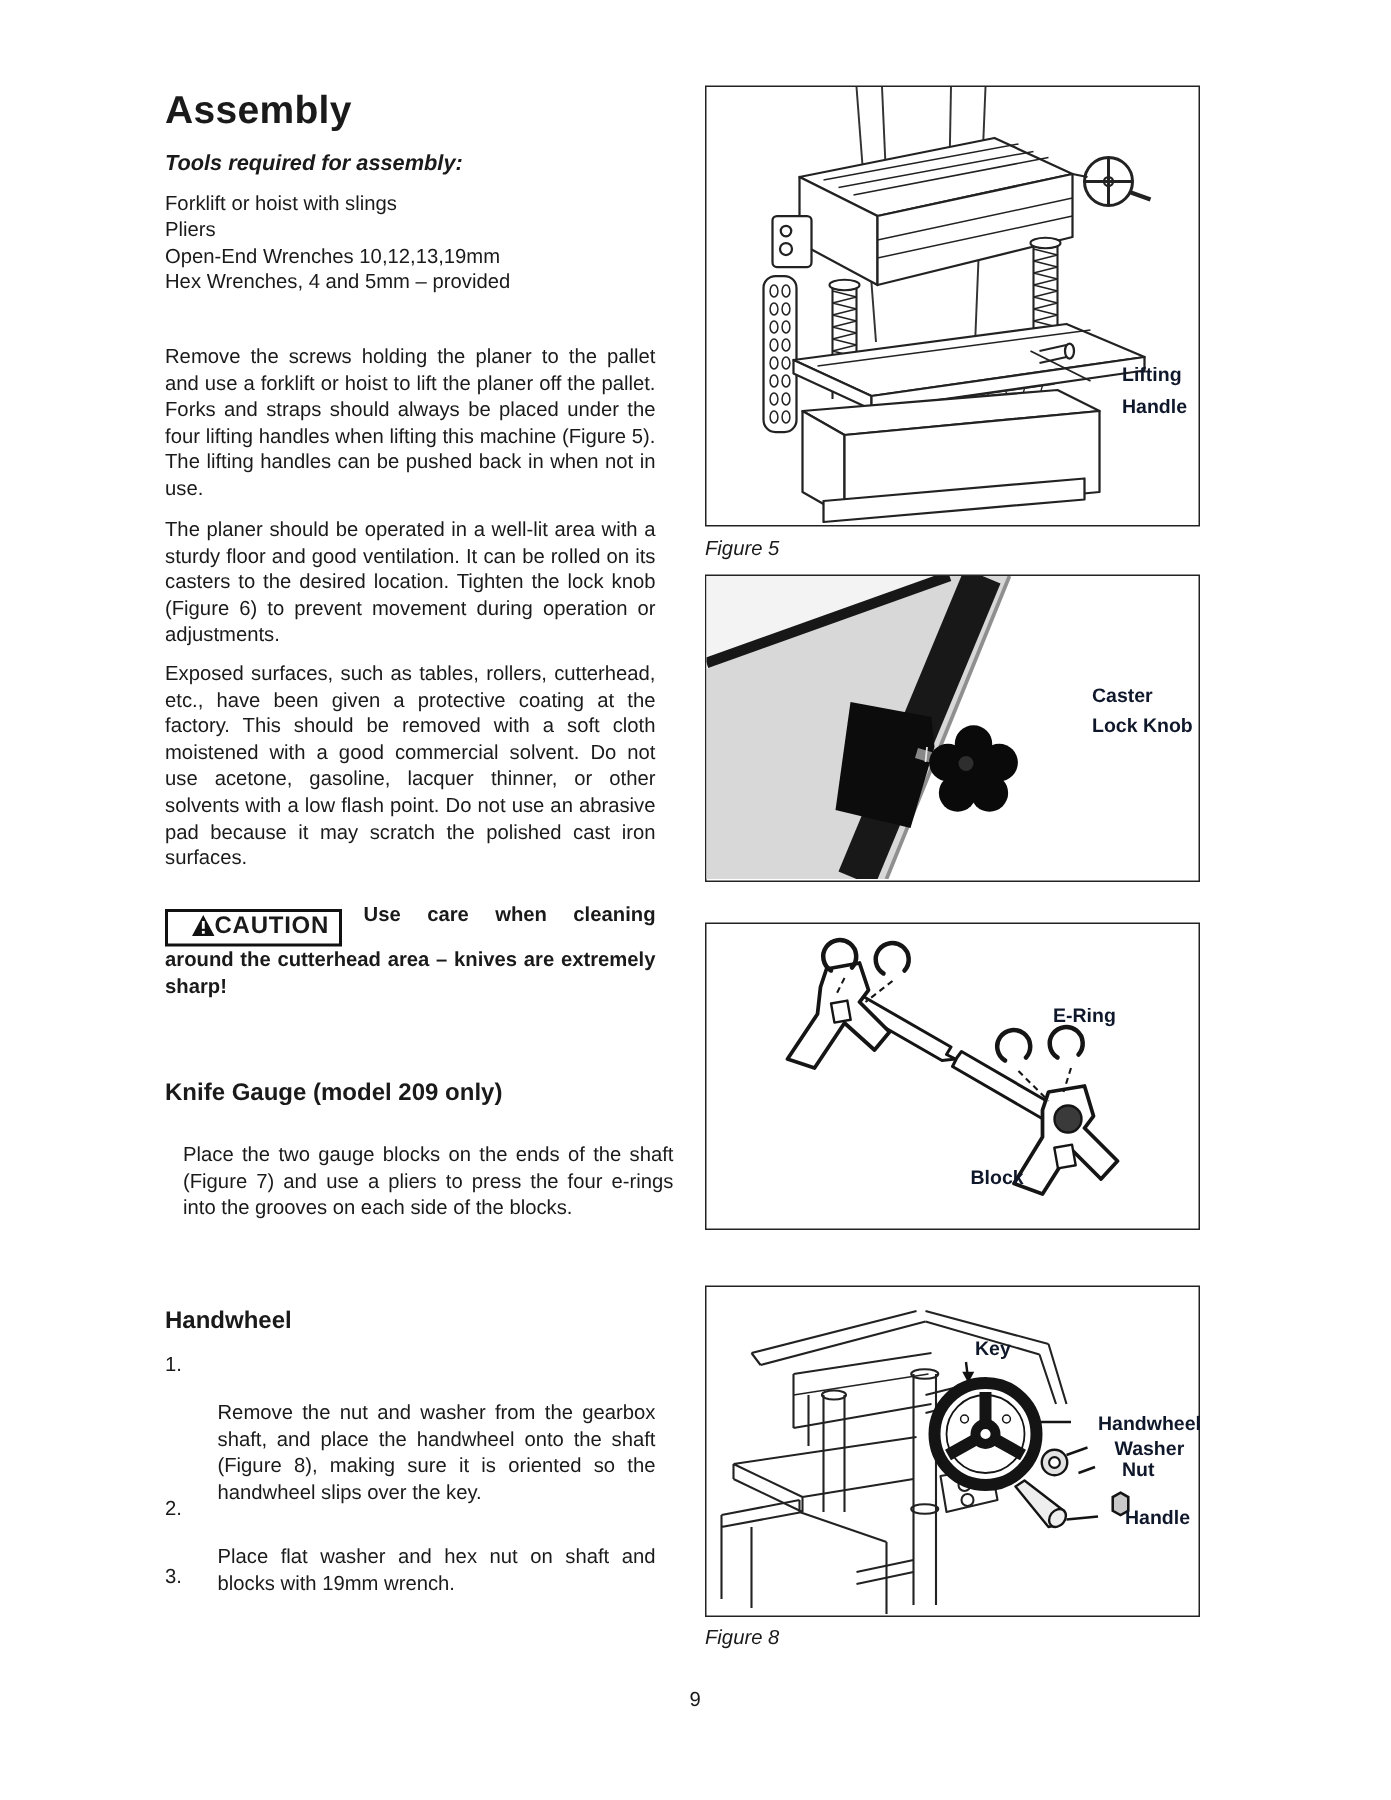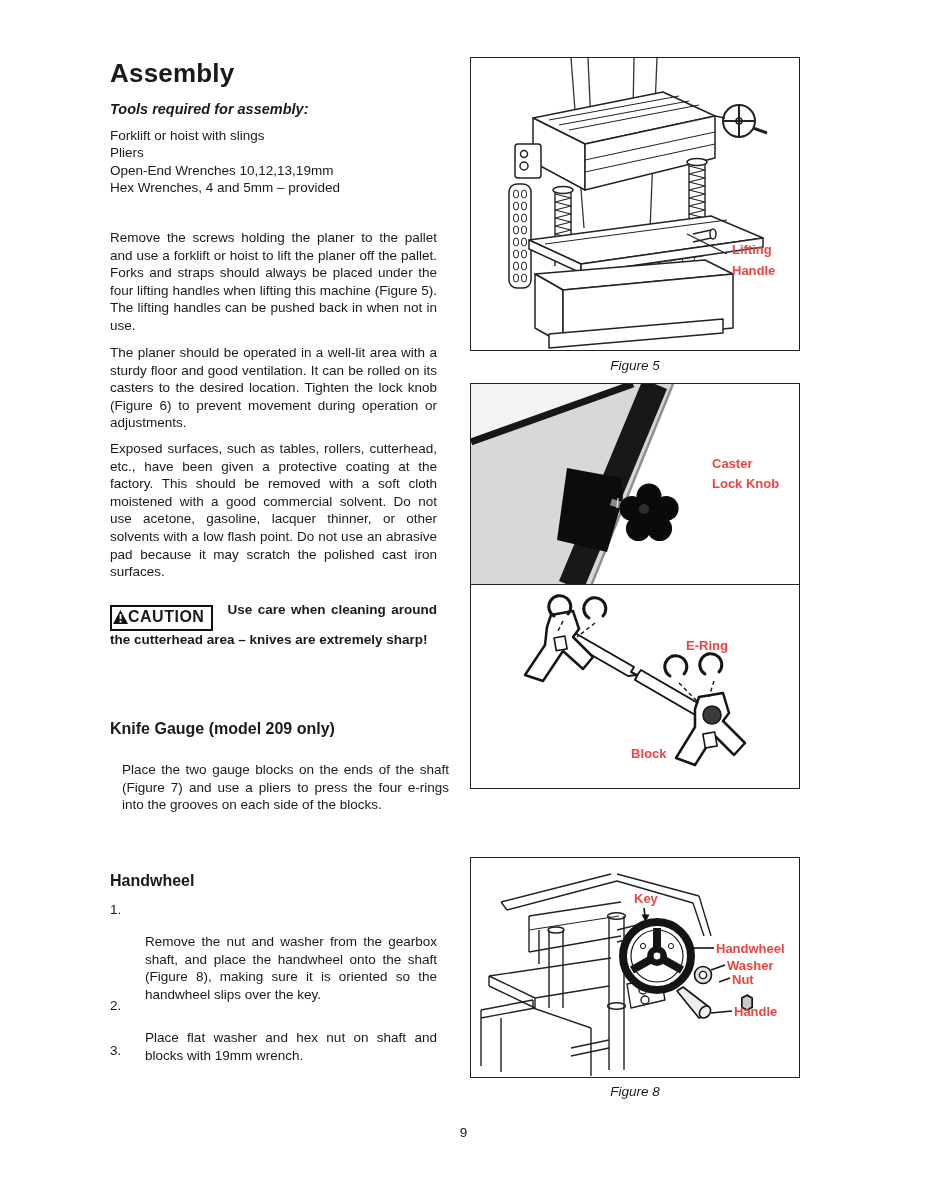--- a/index.html
+++ b/index.html
@@ -5,26 +5,26 @@
   html,body{margin:0;padding:0;background:#ffffff;}
   .page{position:relative;width:927px;height:1200px;background:#ffffff;overflow:hidden;
         font-family:"Liberation Sans","DejaVu Sans",sans-serif;color:#1a1a1a;}
   .abs{position:absolute;}
   .doc-title{font-size:26px;font-weight:bold;letter-spacing:.2px;}
   .tools-head{font-size:14.5px;font-weight:bold;font-style:italic;}
   .body-text{font-size:13.5px;line-height:17.6px;text-align:justify;margin-top:32px;}
   .list-text{font-size:13.5px;line-height:17.3px;}
   .sec-head{font-size:16px;font-weight:bold;}
   .caution-wrap{font-size:13.5px;line-height:18px;font-weight:bold;text-align:justify;}
-  .caution-box{display:inline-block;border:2px solid #111;padding:1px 7px 1px 1px;
+  .caution-box{display:inline-block;border:2px solid #111;padding:1px 7px 1px 16px;
                margin-right:14px;vertical-align:-9px;background:#fff;white-space:nowrap;}
   .caution-box .cword{font-size:16px;font-weight:bold;letter-spacing:.5px;vertical-align:1px;}
   .fig-box{position:absolute;border:1.5px solid #222;background:#fff;box-sizing:border-box;}
-  .fig-caption{position:absolute;font-size:13.5px;font-style:italic;text-align:center;}
-  .fig-label{position:absolute;font-size:13px;font-weight:bold;white-space:nowrap;color:#ef4444;}
+  .fig-caption{position:absolute;font-size:13.5px;font-style:italic;}
+  .fig-label{position:absolute;font-size:13px;font-weight:bold;white-space:nowrap;color:#0f172a;margin-left:16px;}
   .step-row{display:flex;}
   .step-row .num{width:35px;flex:0 0 35px;font-size:13.5px;line-height:17.6px;}
   .step-row .txt{flex:1;}
   .page-num{font-size:13.5px;}
   svg{display:block;}
 </style>
 </head>
 <body>
 
 <div class="page">
@@ -176,21 +176,21 @@
         <circle cx="160.9" cy="124.4" r="12.5"></circle>
         <circle cx="167.4" cy="144.6" r="12.5"></circle>
         <circle cx="188.6" cy="144.6" r="12.5"></circle>
       </g>
       <circle cx="173" cy="125" r="5" fill="#2e2e2e"></circle>
     </svg>
     <span class="fig-label" style="left:241px;top:72px;">Caster</span>
     <span class="fig-label" style="left:241px;top:92px;">Lock Knob</span>
   </div>
 
-  <div class="fig-box" style="left:470px;top:584px;width:330px;height:205px;">
+  <div class="fig-box" style="left:470px;top:615px;width:330px;height:205px;">
     <svg width="327" height="202" viewBox="0 0 327 202">
 
       <g stroke="#151515" stroke-width="2" fill="#fff" stroke-linejoin="round">
         <path d="M97,44 L163,82 L160,87 L166,90 L157,91 L91,53 Z"></path>
         <path d="M170,85 L232,121 L226,131 L164,95 L167,89 Z"></path>
         <ellipse cx="94" cy="48" rx="4.5" ry="6" transform="rotate(30 94 48)"></ellipse>
       </g>
 
       <g stroke="#151515" stroke-width="2.5" fill="#fff" stroke-linejoin="round">
         <path d="M80,30 L102,26 L108,44 L102,52 L122,72 L112,84 L92,66 L72,96 L54,90 L74,60 L76,42 Z"></path>

